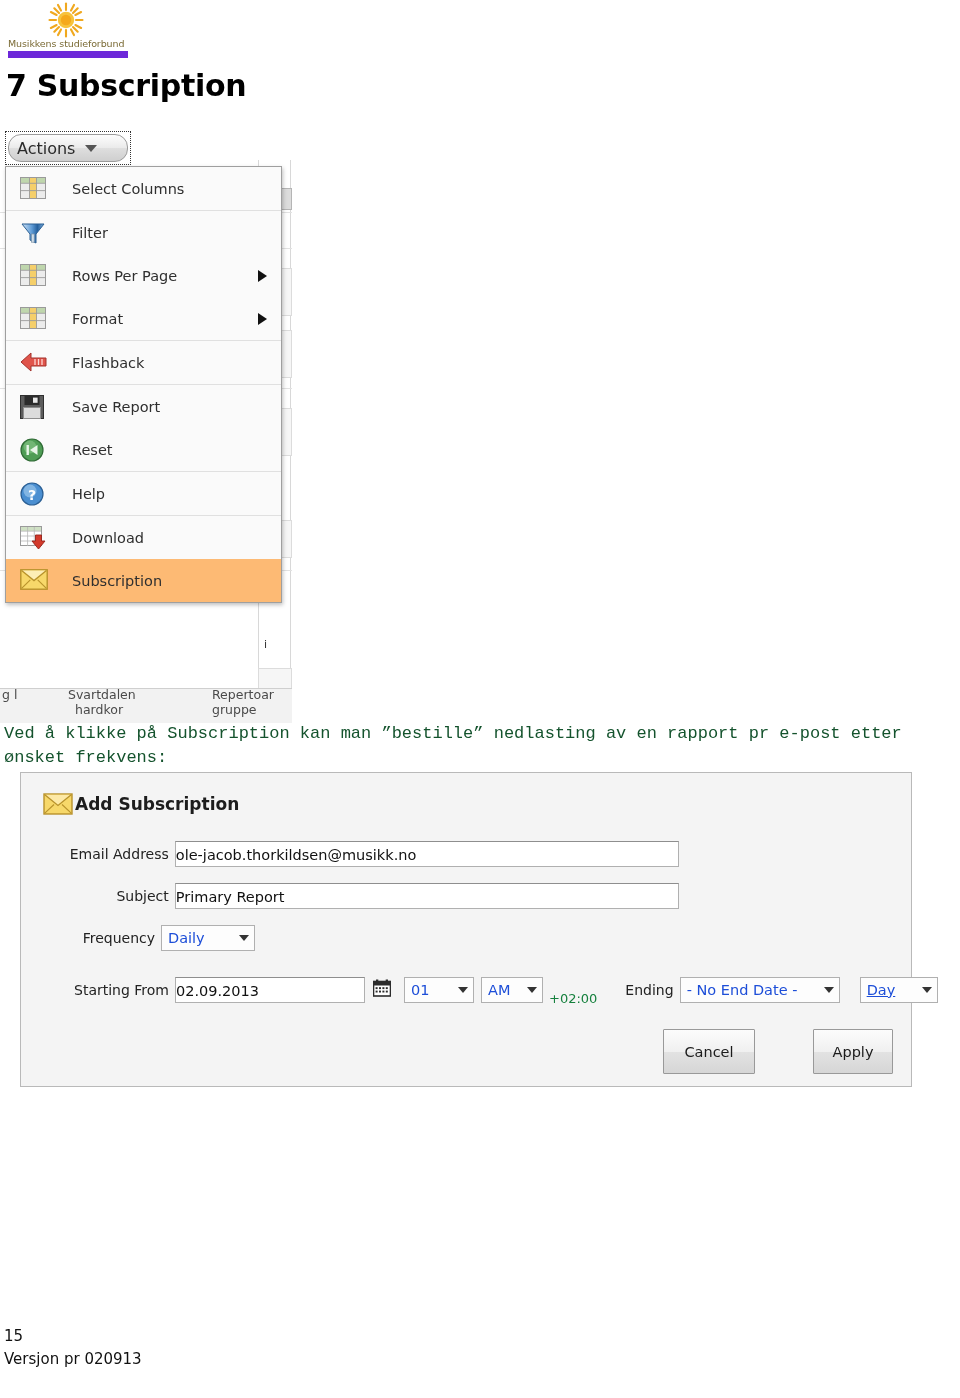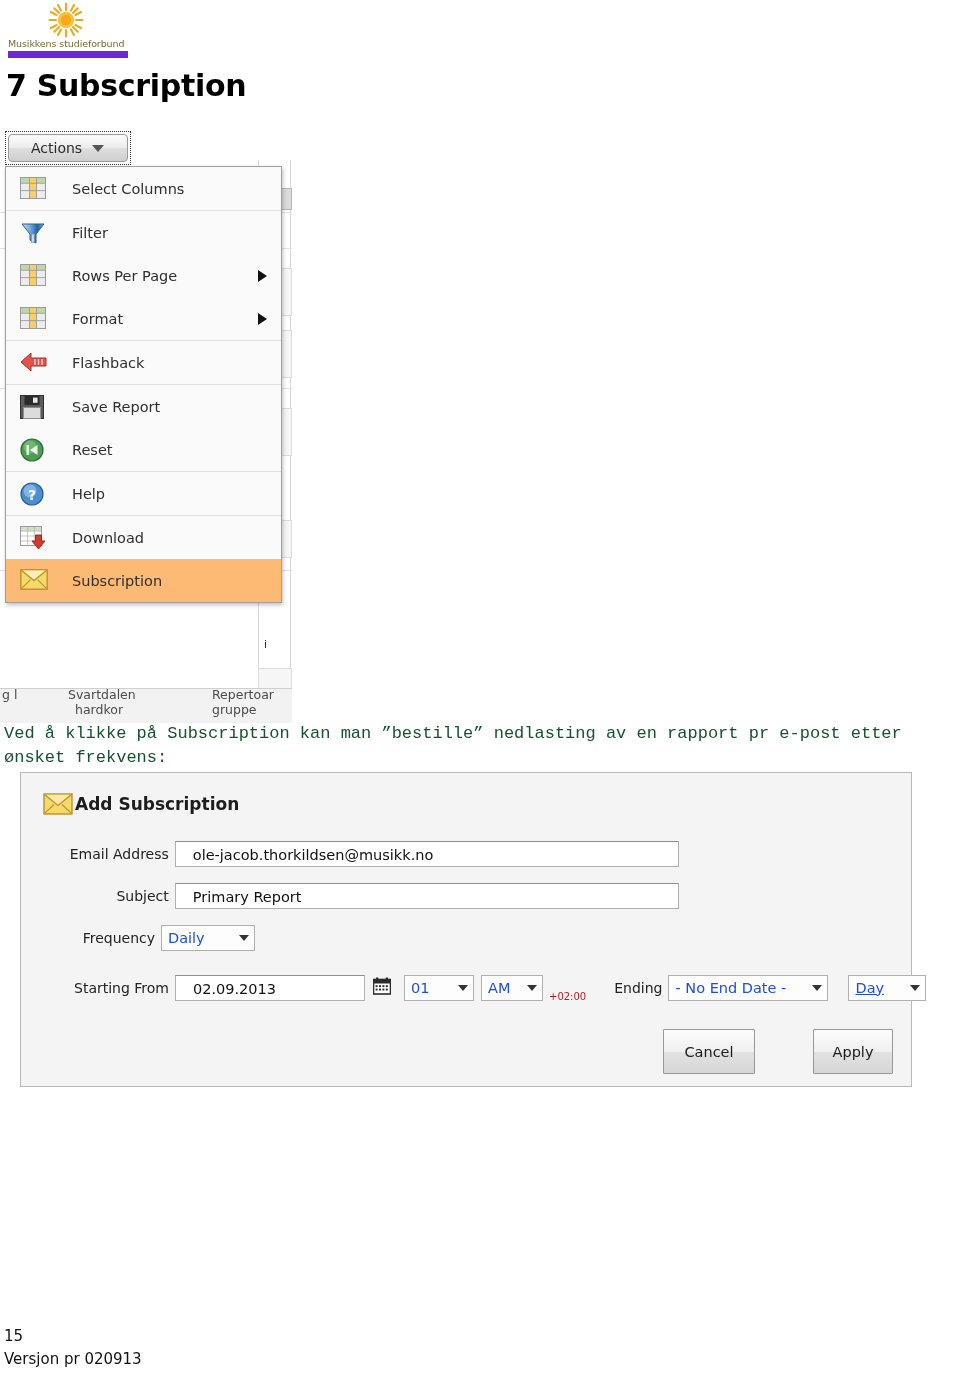--- a/index.html
+++ b/index.html
@@ -70,24 +70,24 @@
   .tail-row .t3{position:absolute;left:212px;top:-2px;}
   .tail-row .t3b{position:absolute;left:212px;top:13px;}
 
   
   .actions-btn{
     position:absolute;left:5px;top:131px;width:126px;height:34px;
     border:1px dotted #333;box-sizing:border-box;padding:2px;
   }
   .actions-inner{
     width:100%;height:100%;box-sizing:border-box;
-    border:1px solid #9a9a9a;border-radius:4px;
+    border:1px solid #9a9a9a;border-radius:13px;
     background:linear-gradient(to bottom,#fdfdfd 0%,#ebebeb 48%,#dedede 52%,#cfcfcf 100%);
-    display:flex;align-items:center;padding-left:22px;
-    font-family:"DejaVu Sans", sans-serif;font-size:14px;color:#2b2b2b;
+    display:flex;align-items:center;padding-left:8px;
+    font-family:"DejaVu Sans", sans-serif;font-size:16px;color:#2b2b2b;
   }
   .actions-caret{
     margin-left:10px;width:0;height:0;
     border-left:6px solid transparent;border-right:6px solid transparent;
     border-top:7px solid #555;
   }
 
   
   .menu{
     position:absolute;left:5px;top:166px;width:275px;
@@ -134,37 +134,37 @@
 
   .frm-row{position:absolute;display:flex;align-items:center;}
   .frm-label{
     font-size:14px;color:#222;text-align:right;margin-right:6px;
     white-space:nowrap;
   }
   .txtfield{
     height:26px;box-sizing:border-box;background:#fff;
     border:1px solid #b0b0b0;border-top-color:#8e8e8e;
     font-family:"DejaVu Sans", sans-serif;font-size:14.5px;color:#111;
-    padding:1px 17px;line-height:24px;
+    padding:1px 0;line-height:24px;
     overflow:hidden;white-space:nowrap;
   }
   .selbox{
     height:26px;box-sizing:border-box;background:#fdfdfd;
     border:1px solid #b0b0b0;
     display:flex;align-items:center;justify-content:space-between;
     padding:0 5px 0 6px;
     font-family:"DejaVu Sans", sans-serif;font-size:14.5px;color:#1d4ed8;
     white-space:nowrap;
   }
   .selcaret{
     width:0;height:0;margin-left:8px;
     border-left:5px solid transparent;border-right:5px solid transparent;
     border-top:6px solid #333;
   }
-  .tz{font-size:10px;color:#b91c1c;margin-left:6px;white-space:nowrap;margin-top:18px;}
+  .tz{font-size:13px;color:#15803d;margin-left:6px;white-space:nowrap;margin-top:18px;}
 
   .btn{
     height:45px;min-width:92px;box-sizing:border-box;
     border:1px solid #999;border-radius:1px;
     background:linear-gradient(to bottom,#fcfcfc 0%,#f0f0f0 50%,#e2e2e2 52%,#d6d6d6 100%);
     display:flex;align-items:center;justify-content:center;
     font-family:"DejaVu Sans", sans-serif;font-size:14.5px;color:#1b1b1b;
     cursor:default;
     margin-left:48px;
   }

